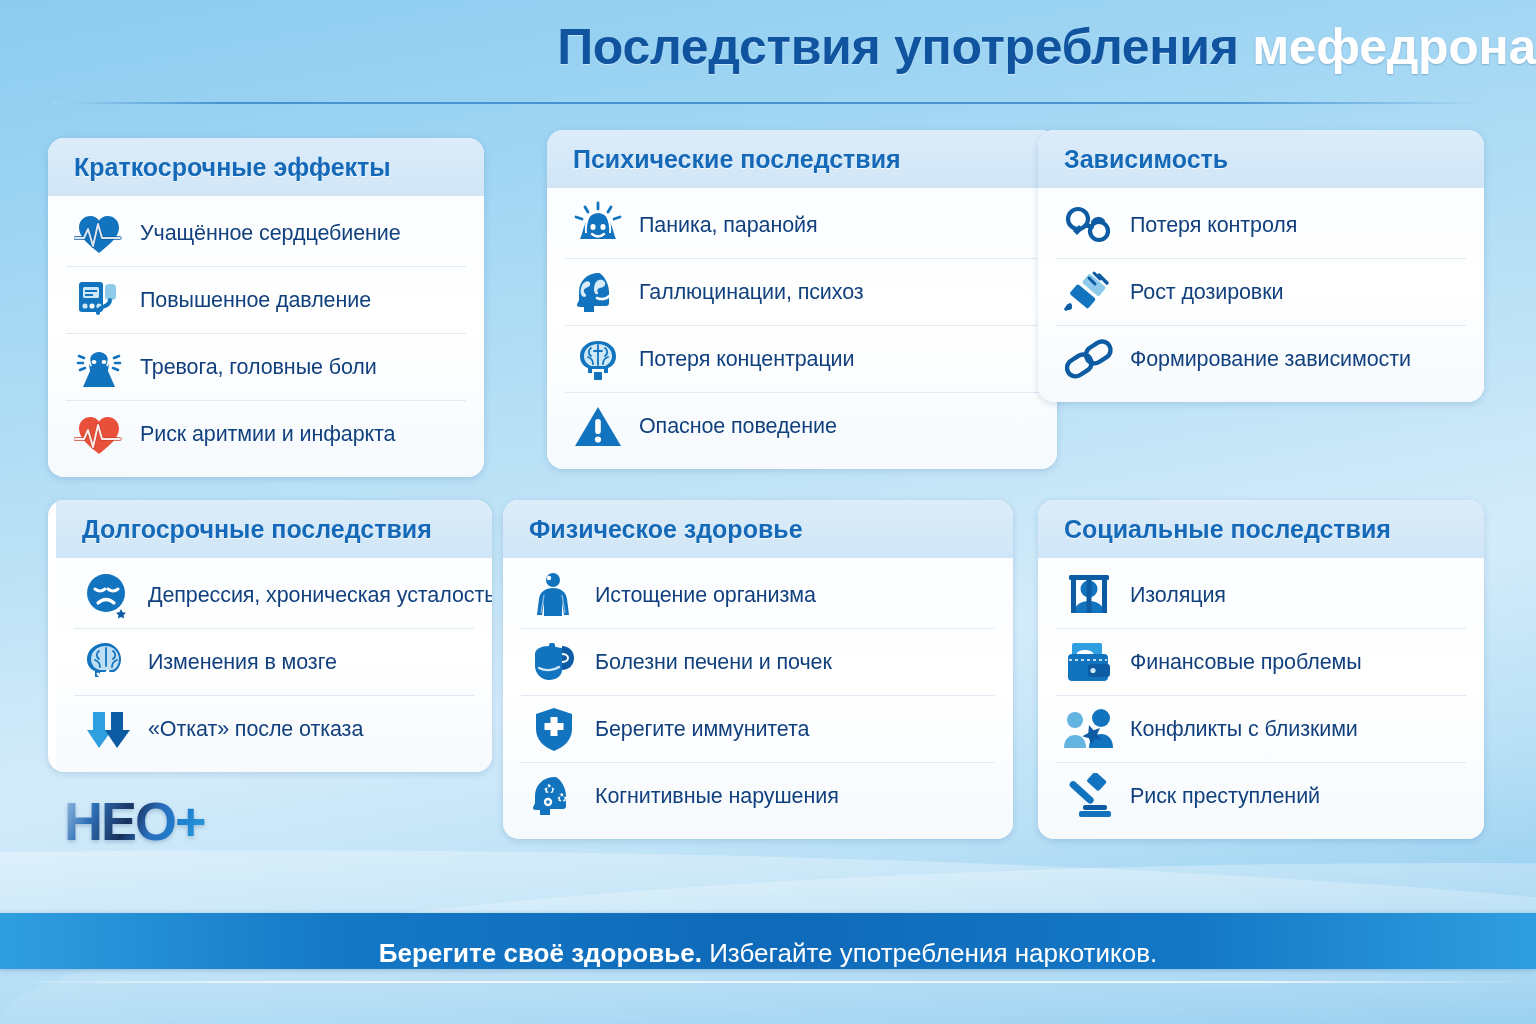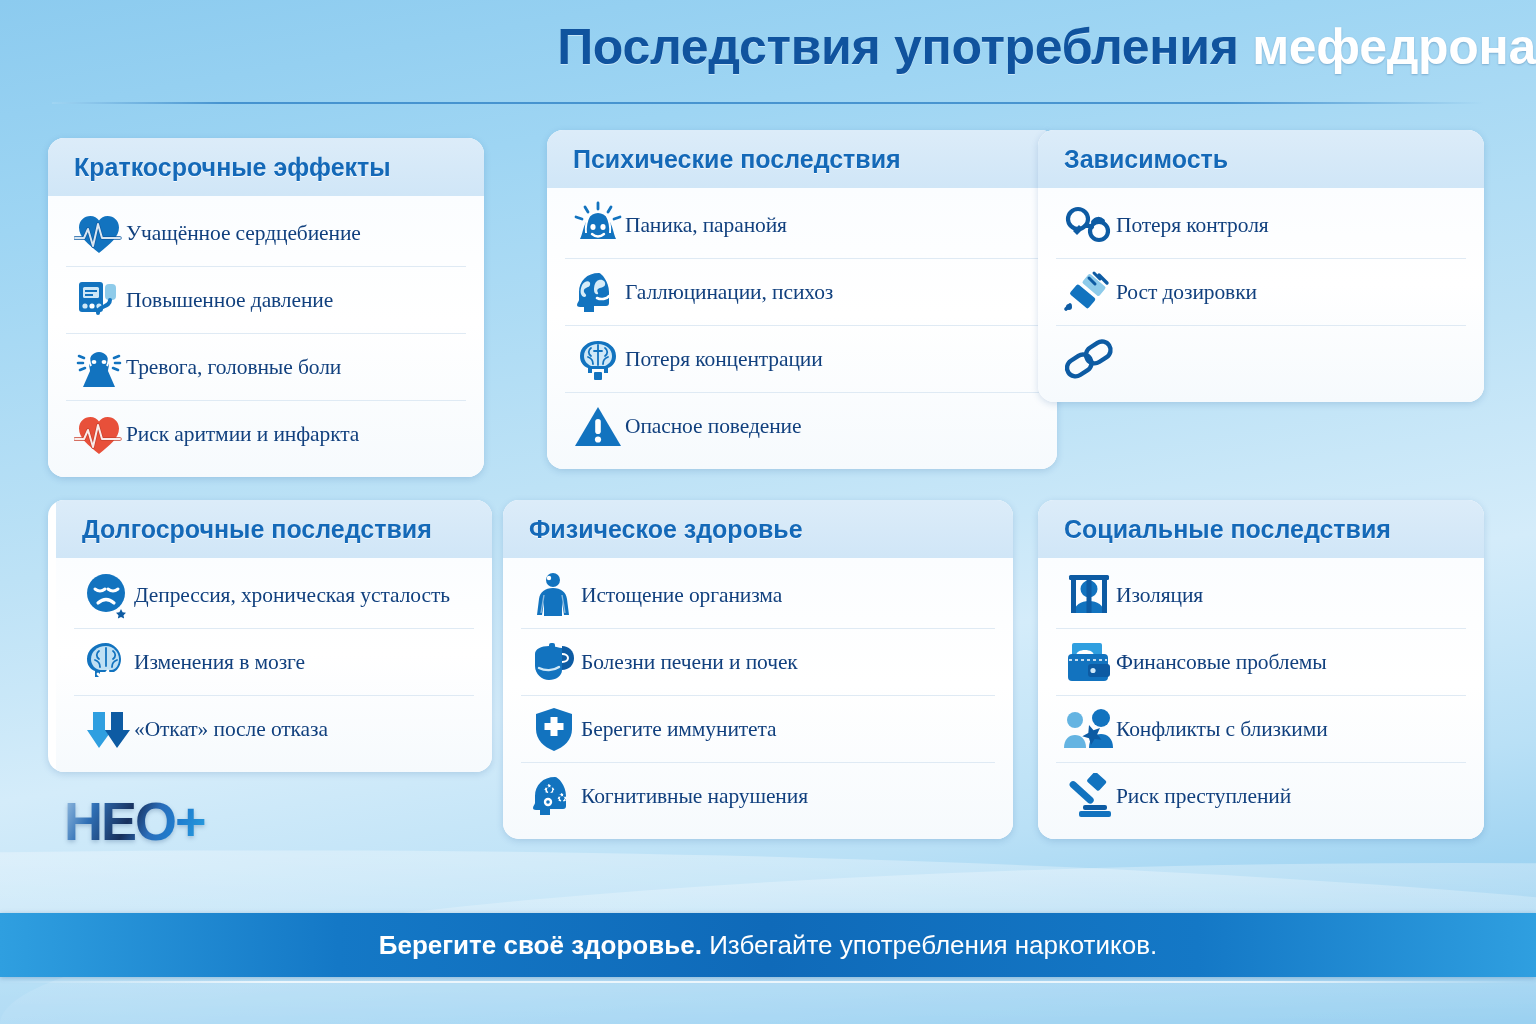--- a/index.html
+++ b/index.html
@@ -36,22 +36,22 @@
   
   .card{position:absolute;border-radius:16px;overflow:hidden;
     background:#ffffff;
     box-shadow:0 2px 7px rgba(25,85,150,.18);}
   .card-head{height:58px;display:flex;align-items:center;padding:0 0 0 26px;
     background:linear-gradient(180deg,#dcecf9 0%,#d0e6f7 100%);}
   .card-head h2{margin:0;font-size:25px;font-weight:bold;color:#1469b8;
     text-shadow:0 1px 0 rgba(255,255,255,.8);white-space:nowrap;}
   .card-body{padding:4px 18px 10px 18px;background:linear-gradient(180deg,#fbfdff 0%,#ffffff 45%,#f6fafd 100%);}
 
-  .item{display:flex;align-items:center;height:66px;
-    border-bottom:1px solid #dfeaf4;padding-left:6px;font-family:Liberation Serif, serif;}
+  .item{display:flex;align-items:center;gap:14px;height:66px;
+    border-bottom:1px solid #dfeaf4;padding-left:6px;}
   .item:last-child{border-bottom:none;}
   .item .ico{width:54px;height:54px;flex:0 0 54px;display:flex;align-items:center;justify-content:center;}
   .item .ico svg{display:block;}
   .item .lbl{font-size:21.5px;color:#11407e;white-space:nowrap;letter-spacing:-.1px;}
 
   
   #card-short{left:48px;top:130px;width:436px;margin-top:8px;}
   #card-mental{left:503px;top:130px;width:510px;margin-left:44px;}
   #card-addiction{left:1038px;top:130px;width:446px;}
   #card-long{left:48px;top:500px;width:436px;padding-left:8px;}
@@ -59,23 +59,23 @@
   #card-social{left:1038px;top:500px;width:446px;}
 
   
   .logo{position:absolute;left:64px;top:790px;height:62px;display:flex;align-items:center;}
   .logo-txt{font-size:54px;font-weight:bold;letter-spacing:-2px;line-height:1;
     background:linear-gradient(115deg,#9fc4e4 0%,#2f6fb5 22%,#18305c 46%,#2a6dba 62%,#1e7fd0 78%,#2ca3e0 100%);
     -webkit-background-clip:text;background-clip:text;color:transparent;
     filter:drop-shadow(0 2px 2px rgba(20,60,110,.25));}
 
   
-  .footer{position:absolute;left:0;top:913px;width:1536px;height:64px;
+  .footer{position:absolute;left:0;top:913px;width:1536px;height:56px;
     background:linear-gradient(90deg,#2f9fe0 0%,#1478c6 22%,#0f6ab9 50%,#1478c6 78%,#2f9fe0 100%);
-    display:flex;align-items:center;justify-content:center;
+    display:flex;align-items:flex-end;justify-content:center;
     box-shadow:0 1px 5px rgba(10,60,120,.25);}
   .footer p{margin:0;font-size:26px;color:#ffffff;white-space:nowrap;}
   .footer .f-bold{font-weight:bold;}
   .footer-rule{position:absolute;left:0;top:981px;width:1536px;height:2px;
     background:linear-gradient(90deg,rgba(255,255,255,0),rgba(255,255,255,.75) 18%,rgba(255,255,255,.75) 82%,rgba(255,255,255,0));}
 </style>
 </head>
 <body>
 
 <div class="bg-wave wave-a"></div>
@@ -245,20 +245,21 @@
       <span class="lbl">Рост дозировки</span>
     </div>
 
     <div class="item">
       <span class="ico">
         <svg width="52" height="44" viewBox="0 0 52 44">
           <rect x="3" y="20" width="26" height="17" rx="8.5" transform="rotate(-33 16 28)" fill="none" stroke="#0d5ba3" stroke-width="4.4"></rect>
           <rect x="22" y="7" width="26" height="17" rx="8.5" transform="rotate(-33 35 15)" fill="none" stroke="#0d5ba3" stroke-width="4.4"></rect>
         </svg>
       </span>
+      <span class="lbl">Формирование зависимости</span>
     </div>
 
   </div>
 </section>
 
 <section class="card" id="card-long">
   <div class="card-head">
     <h2>Долгосрочные последствия</h2>
   </div>
   <div class="card-body">

